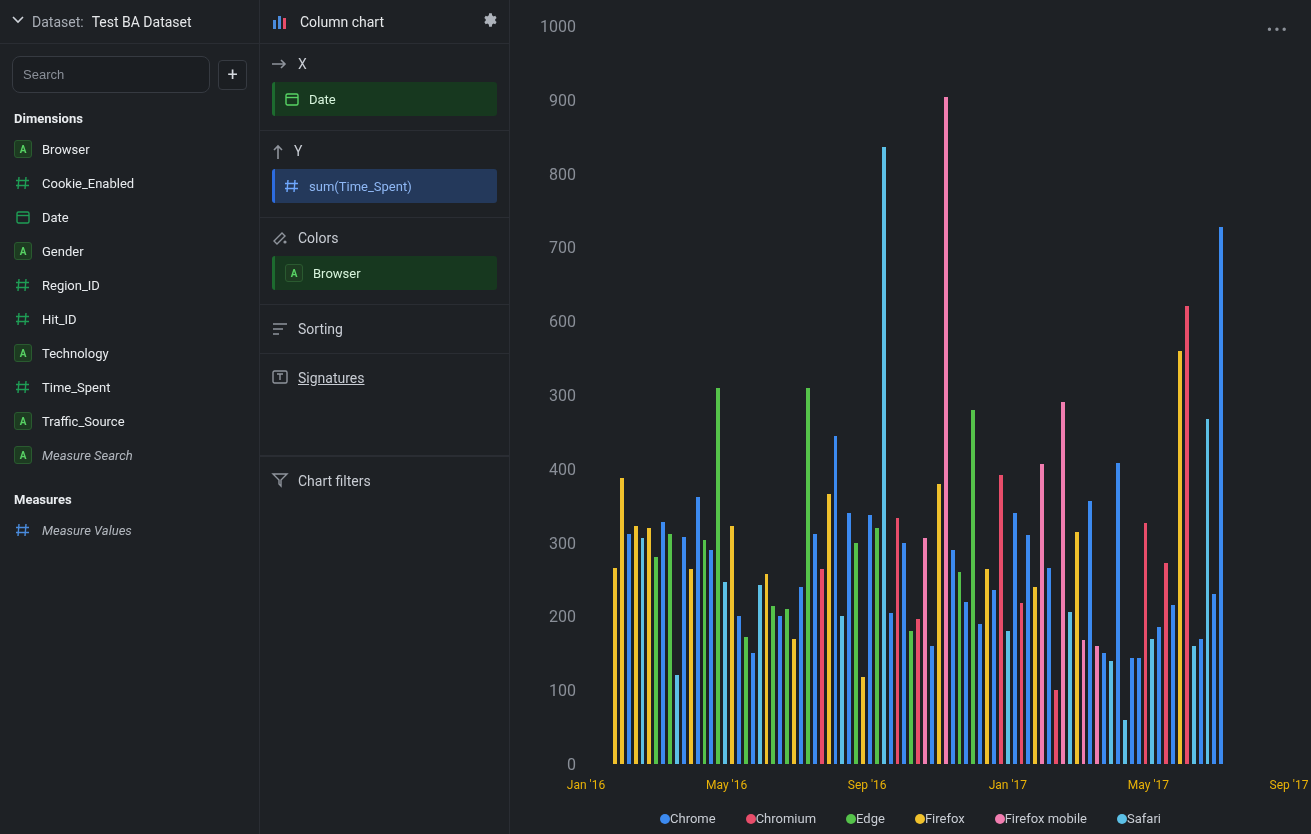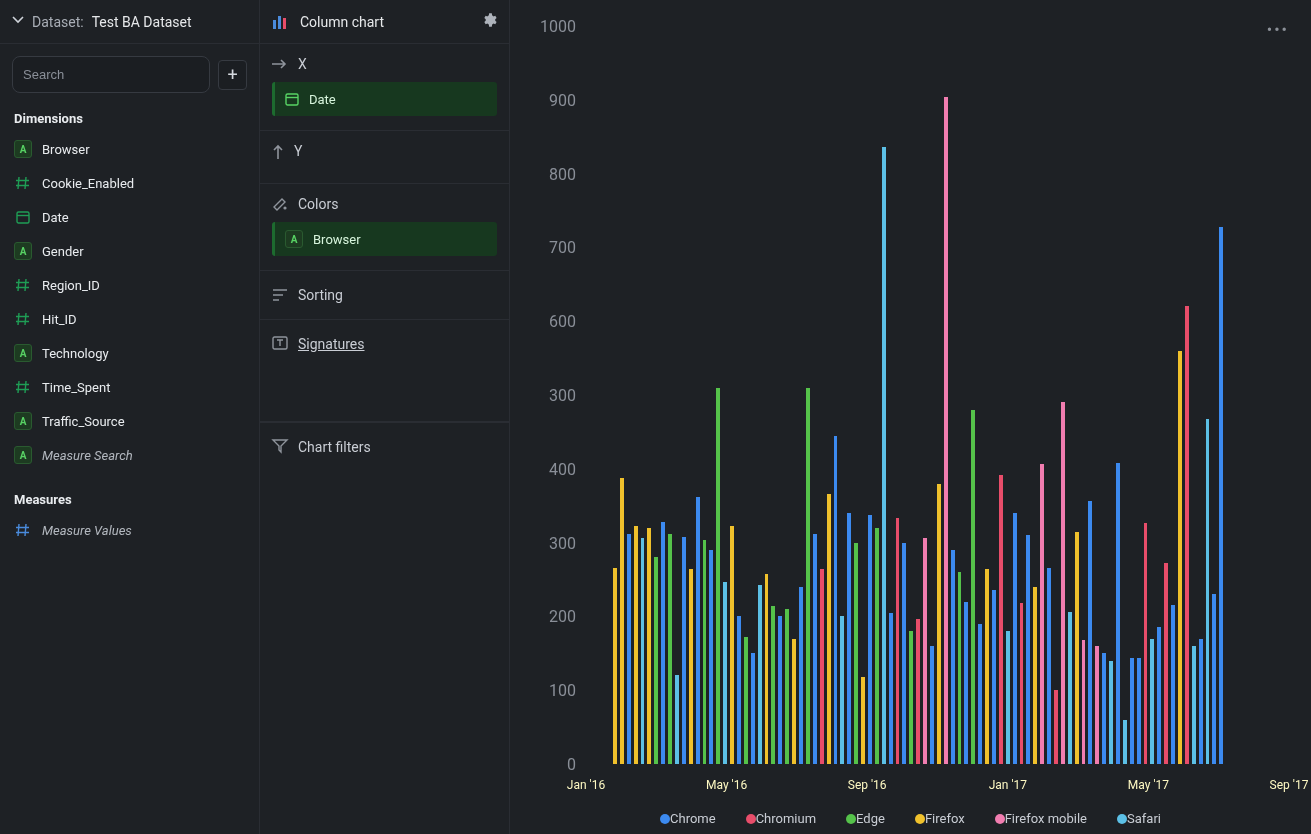--- a/index.html
+++ b/index.html
@@ -48,21 +48,21 @@
   
   .chart-area { flex:1; height:100%; position:relative; background:#1e2125; }
   .chart-area .menu-dots { position:absolute; right:22px; top:20px; color:#8c9199; cursor:pointer; font-size:16px; letter-spacing:2px; }
   .plot { position:absolute; left:28px; top:18px; right:22px; bottom:42px; }
   .yaxis { position:absolute; left:0; top:0; bottom:0; width:44px; }
   .yaxis .tick { position:absolute; right:6px; transform:translateY(-50%); color:#8a8f98; font-size:16px; text-align:right; width:40px; }
   .plotbox { position:absolute; left:48px; right:0; top:8px; bottom:28px; }
   .bars { position:absolute; inset:0; display:flex; align-items:flex-end; gap:3px; }
   .bar { width:3.9px; flex:0 0 3.9px; }
   .xaxis { position:absolute; left:48px; right:0; bottom:0; height:22px; }
-  .xaxis .xtick { position:absolute; bottom:0; transform:translateX(-50%); color:#fef9c3; font-size:12px; white-space:nowrap; }
+  .xaxis .xtick { position:absolute; bottom:0; transform:translateX(-50%); color:#eab308; font-size:12px; white-space:nowrap; }
   .legend { position:absolute; left:0; right:0; bottom:8px; display:flex; gap:30px; justify-content:center; align-items:center; color:#c9cdd4; font-size:13px; }
   .legend .item { display:flex; align-items:center; }
   .legend .dot { width:10px; height:10px; border-radius:50%; display:inline-block; }
 
   .ic svg, .ico svg { display:block; }
 </style>
 </head>
 <body>
 
 <aside class="sidebar-left">
@@ -199,20 +199,28 @@
   </div>
 
   <div class="section">
     <div class="section-head">
       <span class="ico">
         <svg width="12" height="16">
             <path d="M6 16 V4 M2 7 L6 3 L10 7" fill="none" stroke="#8f949c" stroke-width="1.6"></path>
           </svg>
       </span>
       <span>Y</span>
+    </div>
+    <div class="chip chip-blue">
+      <span class="ic">
+        <svg width="14" height="14">
+            <path d="M3 1 L2 13 M10 1 L9 13 M0 4.5 H13 M0 9.5 H13" stroke="#6fa8ff" stroke-width="1.4"></path>
+          </svg>
+      </span>
+      <span class="txt">sum(Time_Spent)</span>
     </div>
   </div>
 
   <div class="section">
     <div class="section-head">
       <span class="ico">
         <svg width="16" height="14">
             <path d="M2 10 L10 2 L13 5 L5 13z" fill="none" stroke="#8f949c" stroke-width="1.4"></path>
             <circle cx="13" cy="11" r="1.6" fill="#8f949c"></circle>
           </svg>

